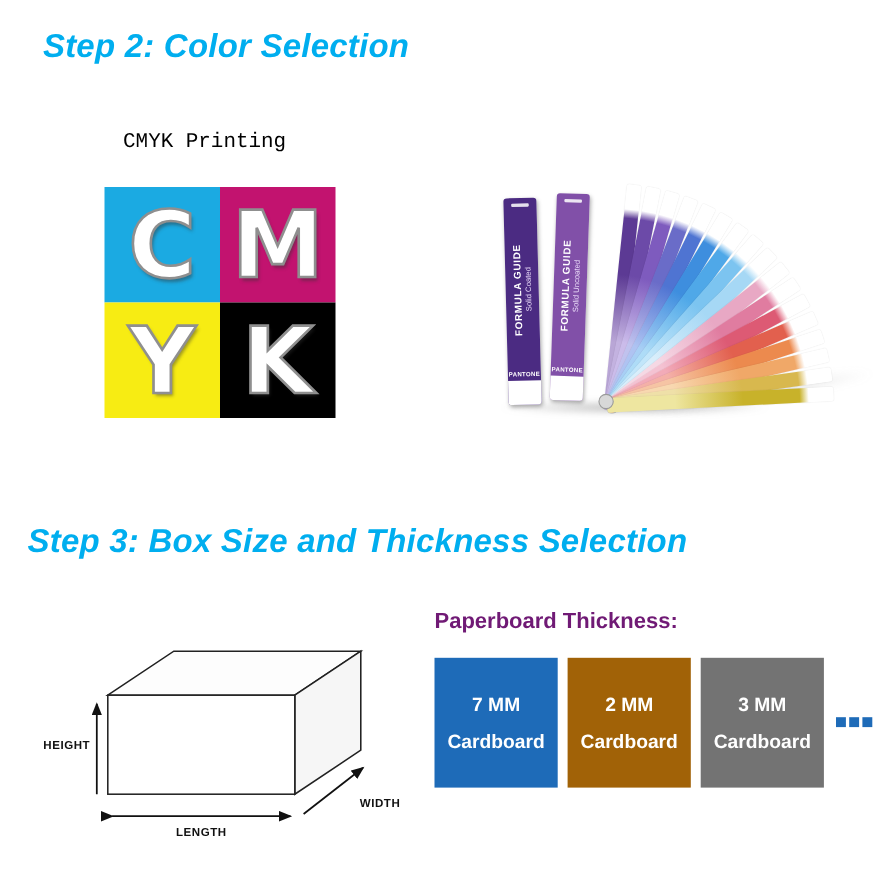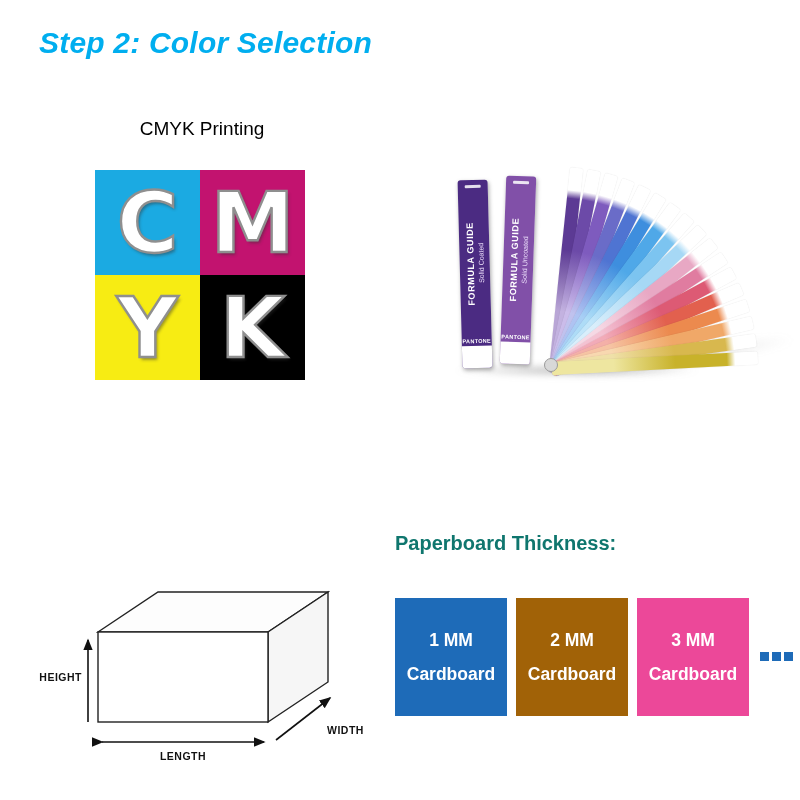--- a/index.html
+++ b/index.html
@@ -12,21 +12,21 @@
     position:absolute; margin:0;
     font-size:30px; font-weight:bold; font-style:italic;
     color:#00AEEF; letter-spacing:0.2px;
   }
   .t2 { left:25px; top:26px;margin-left:14px; }
   .t3 { left:25px; top:476px; }
 
   .col-label {
     position:absolute; text-align:center; font-size:19px; font-weight:500; color:#000;
   }
-  .cmyk-label { left:97px; top:118px; width:210px; }
+  .cmyk-label { left:81px; top:118px; width:210px;font-family:Liberation Mono, monospace; }
   .pantone-label { left:505px; top:118px; width:200px; }
 
   
   .cmyk-grid {
     position:absolute; left:95px; top:170px; width:210px; height:210px;
     display:grid; grid-template-columns:1fr 1fr; grid-template-rows:1fr 1fr;
   }
   .cmyk-cell { display:flex; align-items:center; justify-content:center; }
   .cmyk-letter {
     font-family:"DejaVu Sans", sans-serif; font-weight:bold; font-size:84px; line-height:1;
@@ -73,21 +73,21 @@
     color:#eadcf9; font-size:7px; white-space:nowrap;
   }
   .spine-brand { color:#ffffff; font-weight:bold; font-size:5.5px; letter-spacing:.3px; margin:3px 0 2px; }
   .spine-footer { width:100%; height:22px; background:#ffffff; border-radius:0 0 3px 3px; }
 
   
   .box-diagram { position:absolute; left:28px; top:582px; }
   .dim-label { font-size:10.5px; font-weight:bold; fill:#111; letter-spacing:.5px; font-family:"Liberation Sans", sans-serif; }
 
   
-  .thick-heading { position:absolute; left:395px; top:532px; font-size:20px; font-weight:bold; color:#0f766e; }
+  .thick-heading { position:absolute; left:395px; top:554px; font-size:20px; font-weight:bold; color:#701a75; }
   .tiles { position:absolute; left:395px; top:598px; display:flex; gap:9px; }
   .tile {
     width:112px; height:118px; display:flex; flex-direction:column;
     align-items:center; justify-content:center; gap:13px;
   }
   .tile-line1, .tile-line2 { color:#ffffff; font-weight:bold; font-size:17.5px; }
   .ellipsis { position:absolute; left:760px; top:652px; display:flex; gap:3px; }
   .ellipsis span { width:9px; height:9px; display:block; }
 </style>
 </head>
@@ -152,20 +152,21 @@
           <div class="spine-vert">
             <span class="spine-title">FORMULA GUIDE</span>
             <span class="spine-sub">Solid Uncoated</span>
           </div>
           <div class="spine-brand">PANTONE</div>
           <div class="spine-footer"></div>
         </div>
       </div>
   </div>
 
+  <h1 class="step-title t3">Step 3: Box Size and Thickness Selection</h1>
 
   <svg class="box-diagram" viewBox="0 0 360 200" width="360" height="200" xmlns="http://www.w3.org/2000/svg">
     <defs>
       <marker id="ah" markerWidth="9" markerHeight="8" refX="6.5" refY="3" orient="auto">
         <path d="M0,0 L7.5,3 L0,6 Z" fill="#111"></path>
       </marker>
     </defs>
     <polygon points="70,50 130,10 300,10 240,50" fill="#fdfdfd" stroke="#222" stroke-width="1.4"></polygon>
     <polygon points="240,50 300,10 300,100 240,140" fill="#f6f6f6" stroke="#222" stroke-width="1.4"></polygon>
     <rect x="70" y="50" width="170" height="90" fill="#ffffff" stroke="#222" stroke-width="1.4"></rect>
@@ -173,28 +174,28 @@
     <text class="dim-label" x="54" y="99" text-anchor="end">HEIGHT</text>
     <line x1="74" y1="160" x2="236" y2="160" stroke="#111" stroke-width="1.6" marker-start="url(#ah)" marker-end="url(#ah)"></line>
     <text class="dim-label" x="155" y="178" text-anchor="middle">LENGTH</text>
     <line x1="248" y1="158" x2="302" y2="116" stroke="#111" stroke-width="1.6" marker-end="url(#ah)"></line>
     <text class="dim-label" x="299" y="152" text-anchor="start">WIDTH</text>
   </svg>
 
   <div class="thick-heading">Paperboard Thickness:</div>
   <div class="tiles">
       <div class="tile" style="background: rgb(30, 107, 184);">
-        <div class="tile-line1">1 MM</div>
+        <div class="tile-line1">7 MM</div>
         <div class="tile-line2">Cardboard</div>
       </div>
       <div class="tile" style="background: #a16207;">
         <div class="tile-line1">2 MM</div>
         <div class="tile-line2">Cardboard</div>
       </div>
-      <div class="tile" style="background: #ec4899;">
+      <div class="tile" style="background: #737373;">
         <div class="tile-line1">3 MM</div>
         <div class="tile-line2">Cardboard</div>
       </div>
     </div>
   <div class="ellipsis">
     <span style="background: rgb(30, 107, 184);"></span>
     <span style="background: rgb(30, 107, 184);"></span>
     <span style="background: rgb(30, 107, 184);"></span>
   </div>
 

